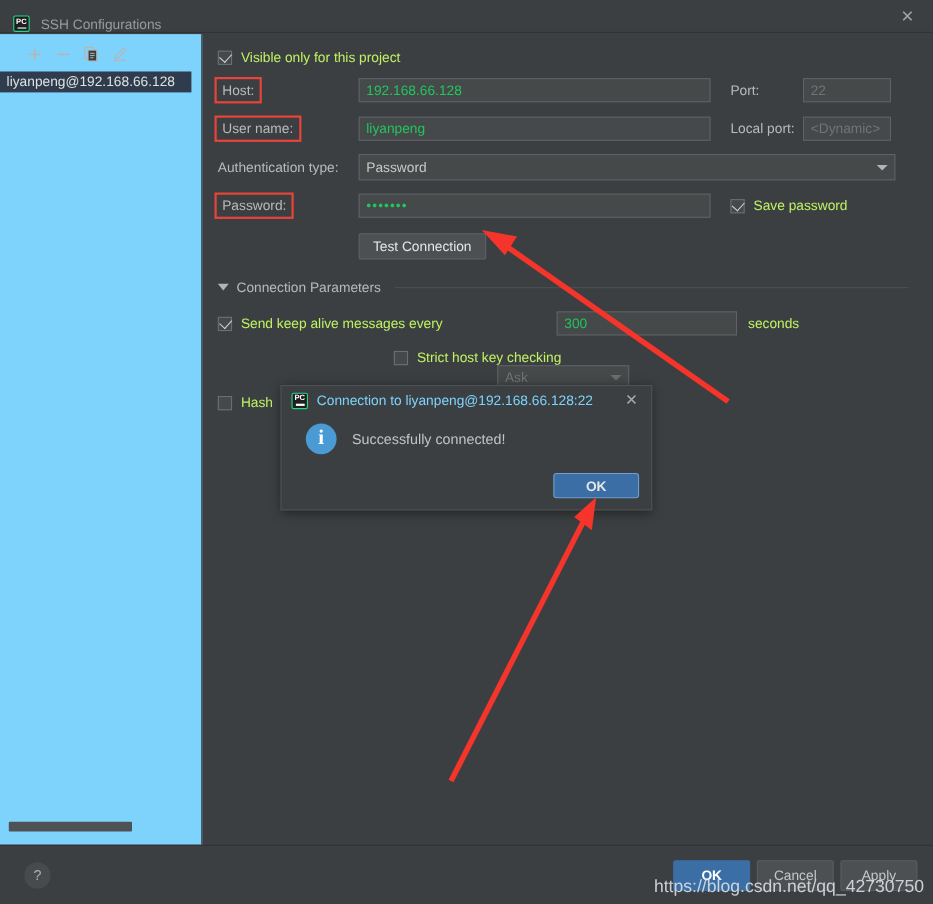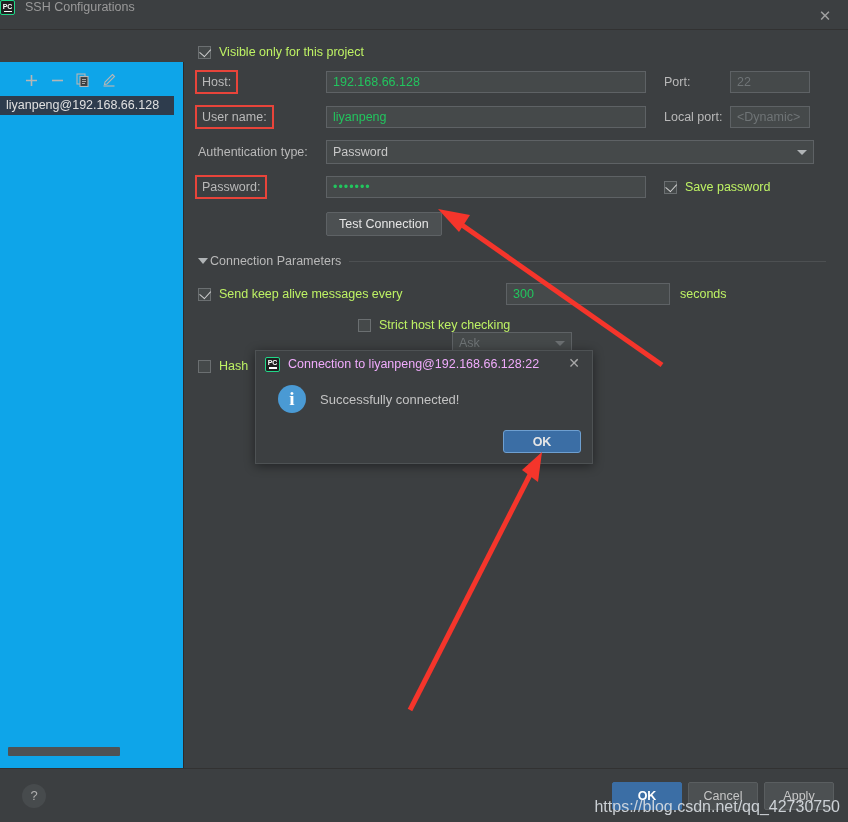--- a/index.html
+++ b/index.html
@@ -12,21 +12,22 @@
     color: #bbbbbb;
     overflow: hidden;
     position: relative;
   }
 
   
   #titlebar {
     height: 30px;
     background: #3c3f41;
     display: flex;
-    align-items: flex-start;
+    align-items: flex-end;
+    padding-left: 12px;
     position: relative;
     border-bottom: 1px solid #323232;
   }
   #pc-logo {
     width: 15px; height: 15px;
     background: #1f1f1f;
     border: 1.5px solid #21d789;
     border-radius: 2px;
     display: flex; flex-direction: column;
     align-items: center; justify-content: center;
@@ -54,24 +55,23 @@
   
   #content {
     position: absolute;
     top: 31px; left: 0; right: 0; bottom: 54px;
     display: flex;
   }
 
   
   #left-pane {
     width: 184px;
-    background: #0ea5e9;
+    background: #7dd3fc;
     border-right: 1px solid #2b2b2b;
     position: relative;
-    margin-top: 31px;
   }
   #tool-row {
     display: flex;
     align-items: center;
     gap: 8px;
     padding: 9px 0 6px 22px;
   }
   .tool-icon {
     width: 18px; height: 18px;
     display: flex; align-items: center; justify-content: center;
@@ -206,21 +206,21 @@
     cursor: pointer;
     font-family: "Liberation Sans", sans-serif;
     border-radius: 2px;
   }
 
   
   #section-head {
     display: flex;
     align-items: center;
     margin-top: 18px;
-    gap: 2px;
+    gap: 7px;
   }
   #section-head .tri {
     width: 0; height: 0;
     border-left: 5px solid transparent;
     border-right: 5px solid transparent;
     border-top: 6px solid #b0b4b6;
     cursor: pointer;
   }
   #section-head .sect-title { color: #b9b9b9; font-size: 12.5px; white-space: nowrap; }
   #section-head .rule { flex: 1; height: 1px; background: #4d5052; margin-left: 6px; }
@@ -243,21 +243,21 @@
     box-shadow: 0 2px 10px rgba(0,0,0,0.45);
     z-index: 40;
   }
   #modal-title {
     height: 26px;
     display: flex; align-items: center;
     padding-left: 9px;
     gap: 8px;
     position: relative;
   }
-  #modal-title .ttxt { color: #f0abfc; font-size: 12.5px; }
+  #modal-title .ttxt { color: #7dd3fc; font-size: 12.5px; }
   #modal-close {
     position: absolute; right: 10px; top: 4px;
     width: 16px; height: 16px;
     color: #a8a8a8; font-size: 14px; text-align:center; line-height:16px;
     cursor: pointer;
   }
   #modal-body {
     display: flex;
     align-items: center;
     padding: 8px 0 0 22px;

